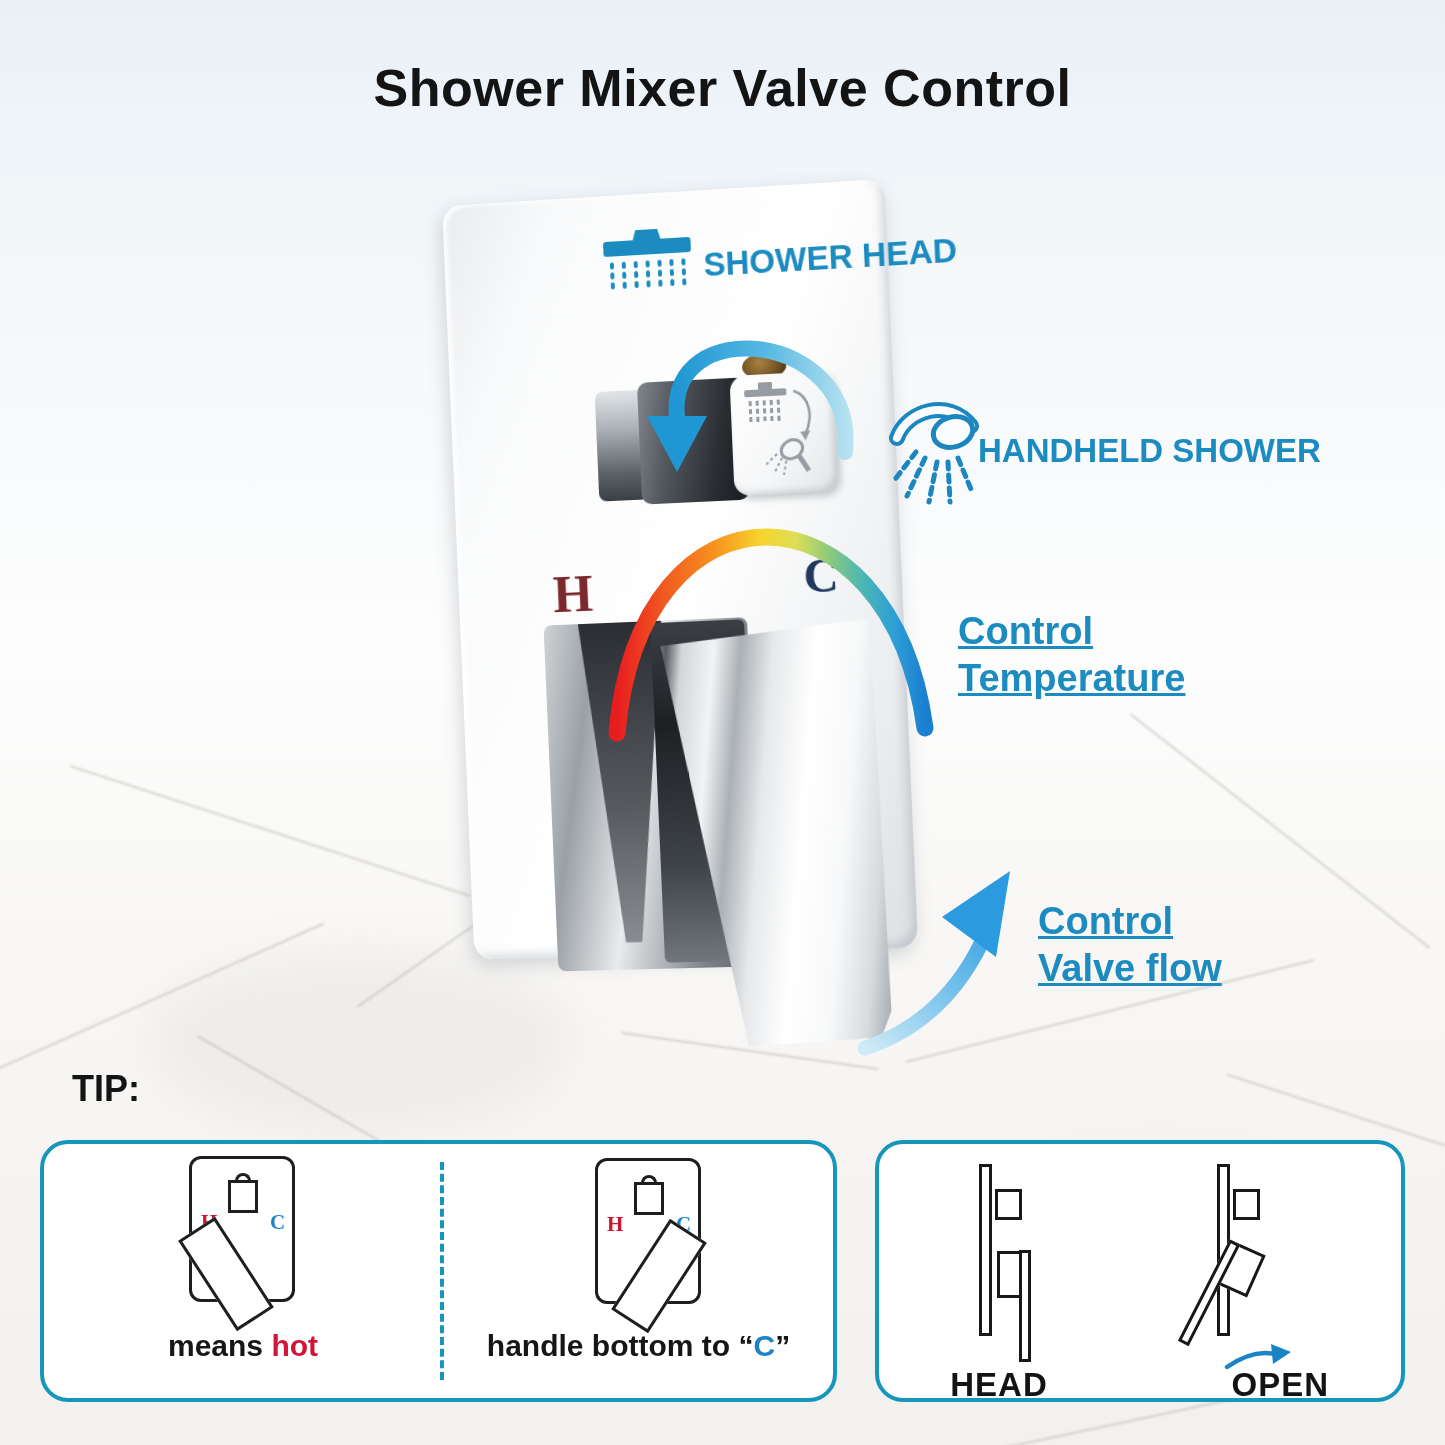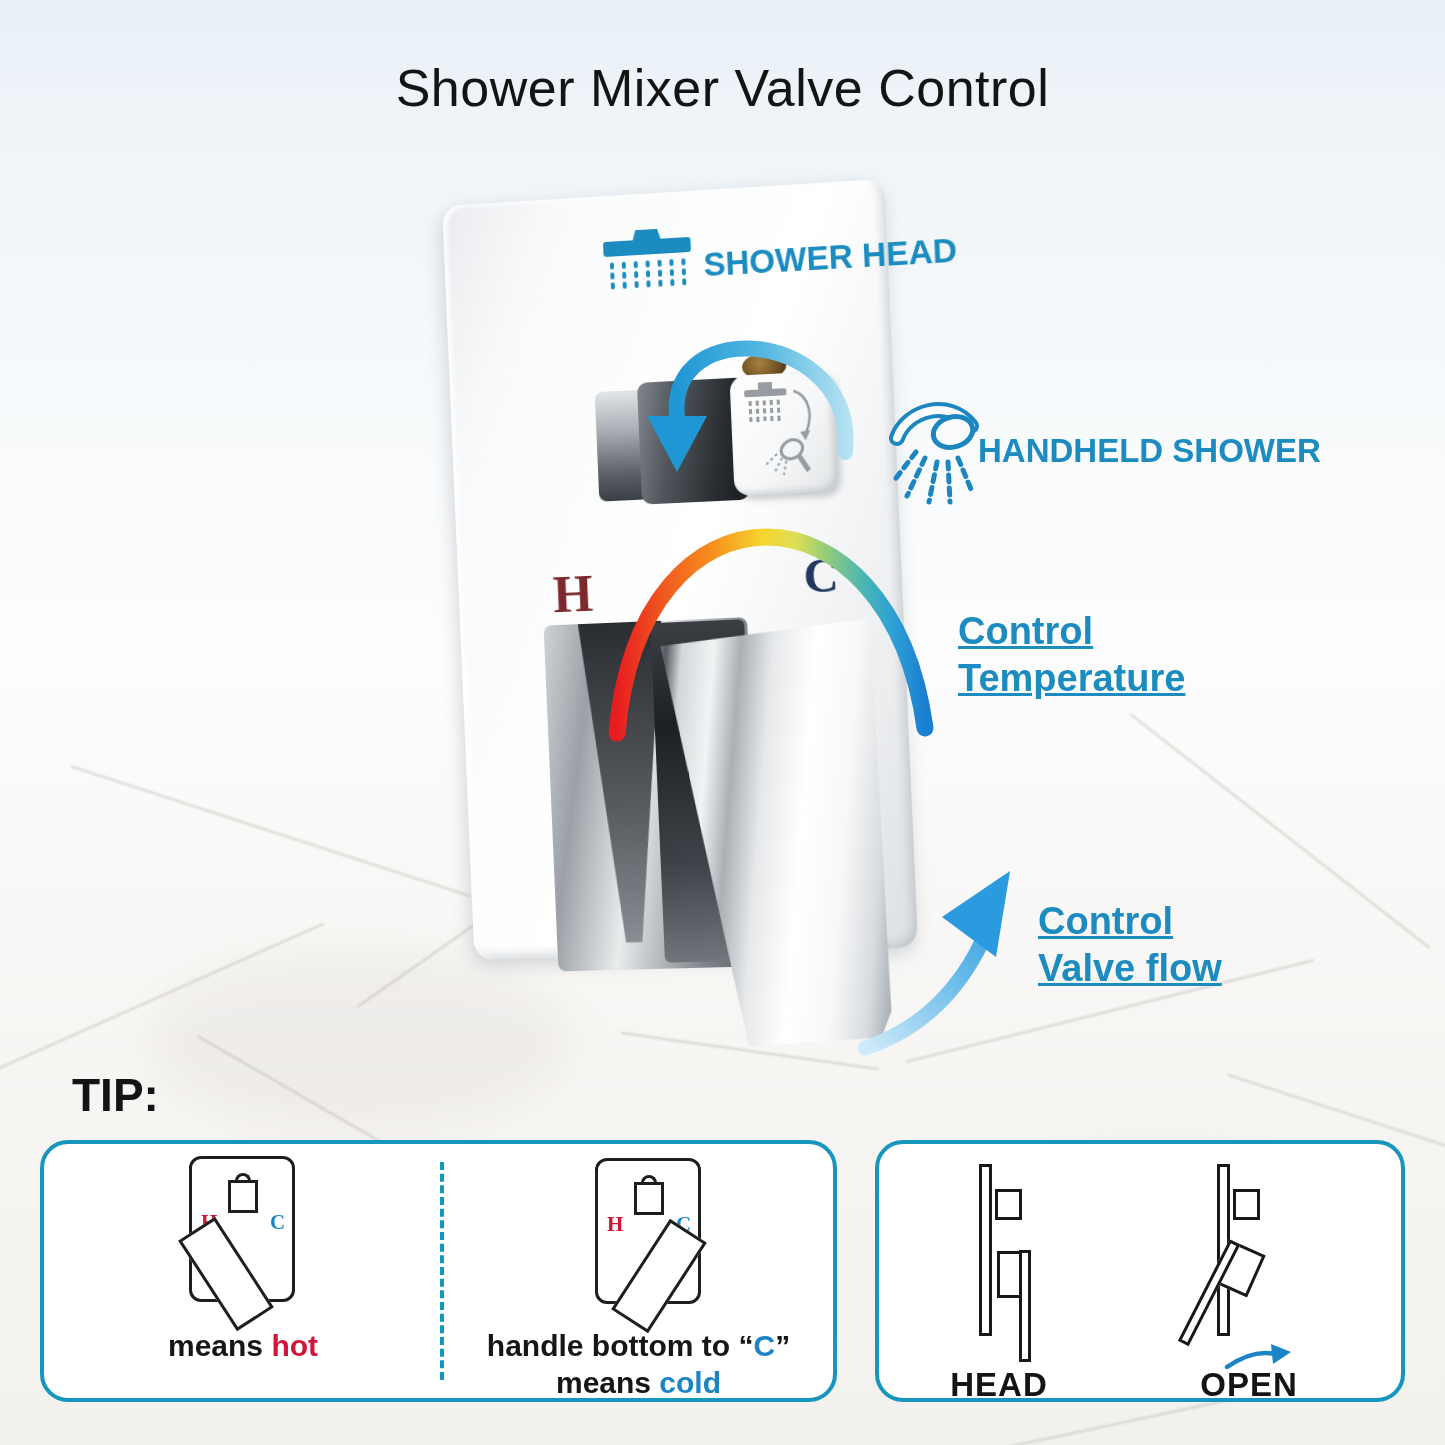--- a/index.html
+++ b/index.html
@@ -4,21 +4,21 @@
 <style>
   * { margin:0; padding:0; box-sizing:border-box; }
   html,body { width:1445px; height:1445px; }
   body { font-family:"Liberation Sans", sans-serif; }
   #canvas { position:relative; width:1445px; height:1445px; overflow:hidden;
     background:linear-gradient(180deg,#e9f0f6 0%,#eef4f8 8%,#f6f9fb 25%,#fdfdfd 45%,#f8f7f5 65%,#f3f1ee 100%); }
   .vein { position:absolute; height:2px; background:rgba(168,165,158,.45); filter:blur(1px); }
   .patch { position:absolute; border-radius:50%; filter:blur(18px); }
 
   .title { position:absolute; top:58px; left:0; width:100%; text-align:center;
-    font-size:52px; font-weight:400; color:#141414; letter-spacing:.5px; }
+    font-size:52px; font-weight:700; color:#141414; letter-spacing:.5px; }
 
   
   .plate { position:absolute; left:455px; top:192px; width:445px; height:762px; border-radius:20px;
     background:linear-gradient(112deg,#e9ebee 0%,#f9fafb 16%,#ffffff 52%,#ebedef 84%,#dcdfe2 100%);
     box-shadow:-3px 6px 18px rgba(120,130,142,.30), inset 4px 2px 5px rgba(255,255,255,.95), inset -5px -5px 9px rgba(150,158,166,.35);
     transform:perspective(1900px) rotateY(-5deg) rotate(-2.5deg); }
 
   .sh-icon { position:absolute; left:162px; top:36px; }
   .sh-label { position:absolute; left:262px; top:56px; font-size:33px; font-weight:800; color:#1b8bc0; white-space:nowrap; }
 
@@ -42,21 +42,21 @@
     background:linear-gradient(180deg,#2a2d31 0%,#56595e 55%,#8e9298 100%); }
   .handle-slot { position:absolute; left:193px; top:430px; width:94px; height:340px; border-radius:6px;
     background:linear-gradient(180deg,#3b3f44 0%,#1d2023 30%,#3f444a 72%,#70767c 100%); }
   .lever { position:absolute; left:200px; top:430px; width:216px; height:428px;
     clip-path:polygon(1% 5.5%, 98% 1%, 100% 92%, 95% 98%, 34% 99.5%);
     background:linear-gradient(97deg,#8b9197 0%,#575c62 4%,#d3d6d9 10%,#f1f3f4 22%,#aab0b5 32%,#e6e8ea 44%,#ffffff 60%,#f7f8f9 76%,#d8dbde 90%,#a0a6ac 100%); }
 
   
   .ann-blue { position:absolute; font-size:38px; font-weight:800; color:#1b8bc0; line-height:47px;text-decoration:underline; }
   .hh-label { position:absolute; left:978px; top:432px; font-size:33px; font-weight:800; color:#1b8bc0; white-space:nowrap; }
-  .tip-heading { position:absolute; left:72px; top:1068px; font-size:46px; font-weight:800; color:#141414; }
+  .tip-heading { position:absolute; left:72px; top:1068px; font-size:36px; font-weight:800; color:#141414; }
 
   
   .tip-box { position:absolute; top:1140px; height:262px; background:#ffffff; border:4px solid #1796bd; border-radius:28px; }
   .box-left { left:40px; width:797px; }
   .box-right { left:875px; width:530px; }
   .divider { position:absolute; left:396px; top:18px; height:218px; border-left:4px dashed #1796bd; }
 
   .mini-plate { position:absolute; width:106px; height:146px; border:3.5px solid #1d1e20; border-radius:12px; background:#fff; }
   .mini-knob { position:absolute; width:30px; height:33px; border:3px solid #1d1e20; background:#fff; }
   .mini-cap { position:absolute; width:16px; height:9px; border:3px solid #1d1e20; border-bottom:none; border-radius:8px 8px 0 0; background:#fff; }
@@ -254,36 +254,35 @@
 
     <div class="mini-plate" style="left:551px;top:14px;"></div>
     <div class="mini-cap" style="left:597px;top:31px;"></div>
     <div class="mini-knob" style="left:590px;top:38px;"></div>
     <div class="mini-letter mini-h" style="left:563px;top:70px;">H</div>
     <div class="mini-letter mini-c" style="left:632px;top:70px;">C</div>
     <div class="mini-handle" style="left:593px;top:78px;transform:rotate(33deg);"></div>
 
     <div class="cap-wrap" style="left:400px;width:389px;">
       <div><span>handle bottom to “</span><span class="blue">C</span><span>”</span></div>
-      <div><span>means </span><span class="blue">cold</span></div>
     </div>
   </div>
 
   <div class="tip-box box-right">
 
     <div class="sv-line" style="left:100px;top:20px;"></div>
     <div class="sv-knob" style="left:116px;top:45px;"></div>
     <div class="sv-body" style="left:118px;top:107px;width:28px;height:47px;"></div>
     <div class="sv-lever" style="left:140px;top:106px;width:12px;height:112px;"></div>
     <div class="state-label" style="left:30px;width:180px;">HEAD</div>
 
     <div class="sv-line" style="left:338px;top:20px;"></div>
     <div class="sv-knob" style="left:354px;top:45px;"></div>
     <div class="sv-body" style="left:352px;top:96px;width:38px;height:46px;transform:rotate(24deg);transform-origin:top left;"></div>
     <div class="sv-lever" style="left:350px;top:98px;width:12px;height:114px;transform:rotate(27deg);transform-origin:top center;"></div>
     <svg width="70" height="32" viewBox="0 0 70 32" style="position:absolute;left:344px;top:196px;">
       <path d="M 4 27 Q 30 9 52 14" stroke="#1b84c4" stroke-width="4.5" fill="none" stroke-linecap="round"></path>
       <polygon points="48,4 68,12 50,24" fill="#1b84c4"></polygon>
     </svg>
-    <div class="state-label" style="left:290px;width:160px;">OPEN</div>
+    <div class="state-label" style="left:290px;width:160px;text-align:right;">OPEN</div>
   </div>
 
 </div>
 
 </body></html>

